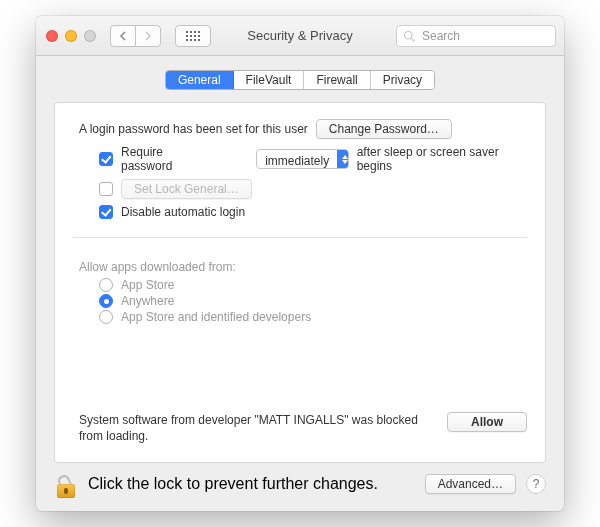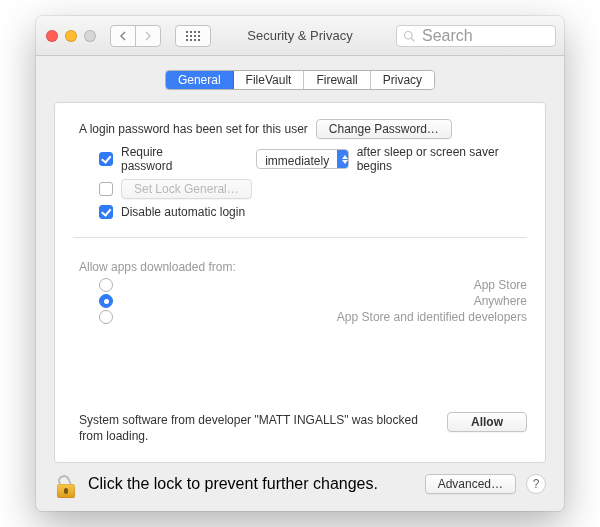--- a/index.html
+++ b/index.html
@@ -59,21 +59,21 @@
     position:absolute; left:0; right:0; text-align:center;
     font-size:13px; color:#4a4a4a; pointer-events:none;
   }
   .searchwrap {
     margin-left:auto; display:flex; align-items:center;
     background:#fff; border:1px solid #cfcfcf; border-radius:4px;
     height:22px; width:160px; padding:0 6px; gap:5px;
     color:#999;
   }
   .searchwrap svg { opacity:0.55; flex-shrink:0;}
-  .searchwrap input { border:none; outline:none; font-size:16px; background:transparent; width:100%; color:#333;}
+  .searchwrap input { border:none; outline:none; font-size:12px; background:transparent; width:100%; color:#333;}
   .searchwrap input::placeholder { color:#9a9a9a;}
   .content { flex:1; display:flex; flex-direction:column; }
   .tabbar { display:flex; justify-content:center; padding:14px 0 0 0;}
   .tabs { display:flex; border:1px solid #b3b3b3; border-radius:4px; overflow:hidden; height:20px;}
   .tab {
     padding: 0 12px; font-size:12px; display:flex; align-items:center;
     background:#fff; border-right:1px solid #c8c8c8; color:#333;
   }
   .tab:last-child { border-right:none;}
   .tab.active { background:#3a7ff6; color:#fff; border-right-color:#2f6ee0;}
@@ -134,21 +134,21 @@
     position:absolute; top:2px; left:6px; width:12px; height:12px;
     border:2px solid #b8b8b8; border-bottom:none; border-radius:7px 7px 0 0;
     transform: rotate(-25deg); transform-origin: bottom right;
   }
   .footer-text { font-size:16px; color:#000000; flex:1;}
   .help {
     width:20px; height:20px; border:1px solid #cfcfcf; border-radius:50%;
     display:flex; align-items:center; justify-content:center; color:#6a6a6a; font-size:12px;
     background:#fff;
   }
-  .radiogroup .row { margin: 2px 0; justify-content: space-between;}
+  .radiogroup .row { margin: 2px 0;}
 </style>
 </head>
 <body>
 
 <div class="window">
 
   <div class="titlebar">
     <div class="traffic">
       <div class="tl red"></div>
       <div class="tl yellow"></div>

